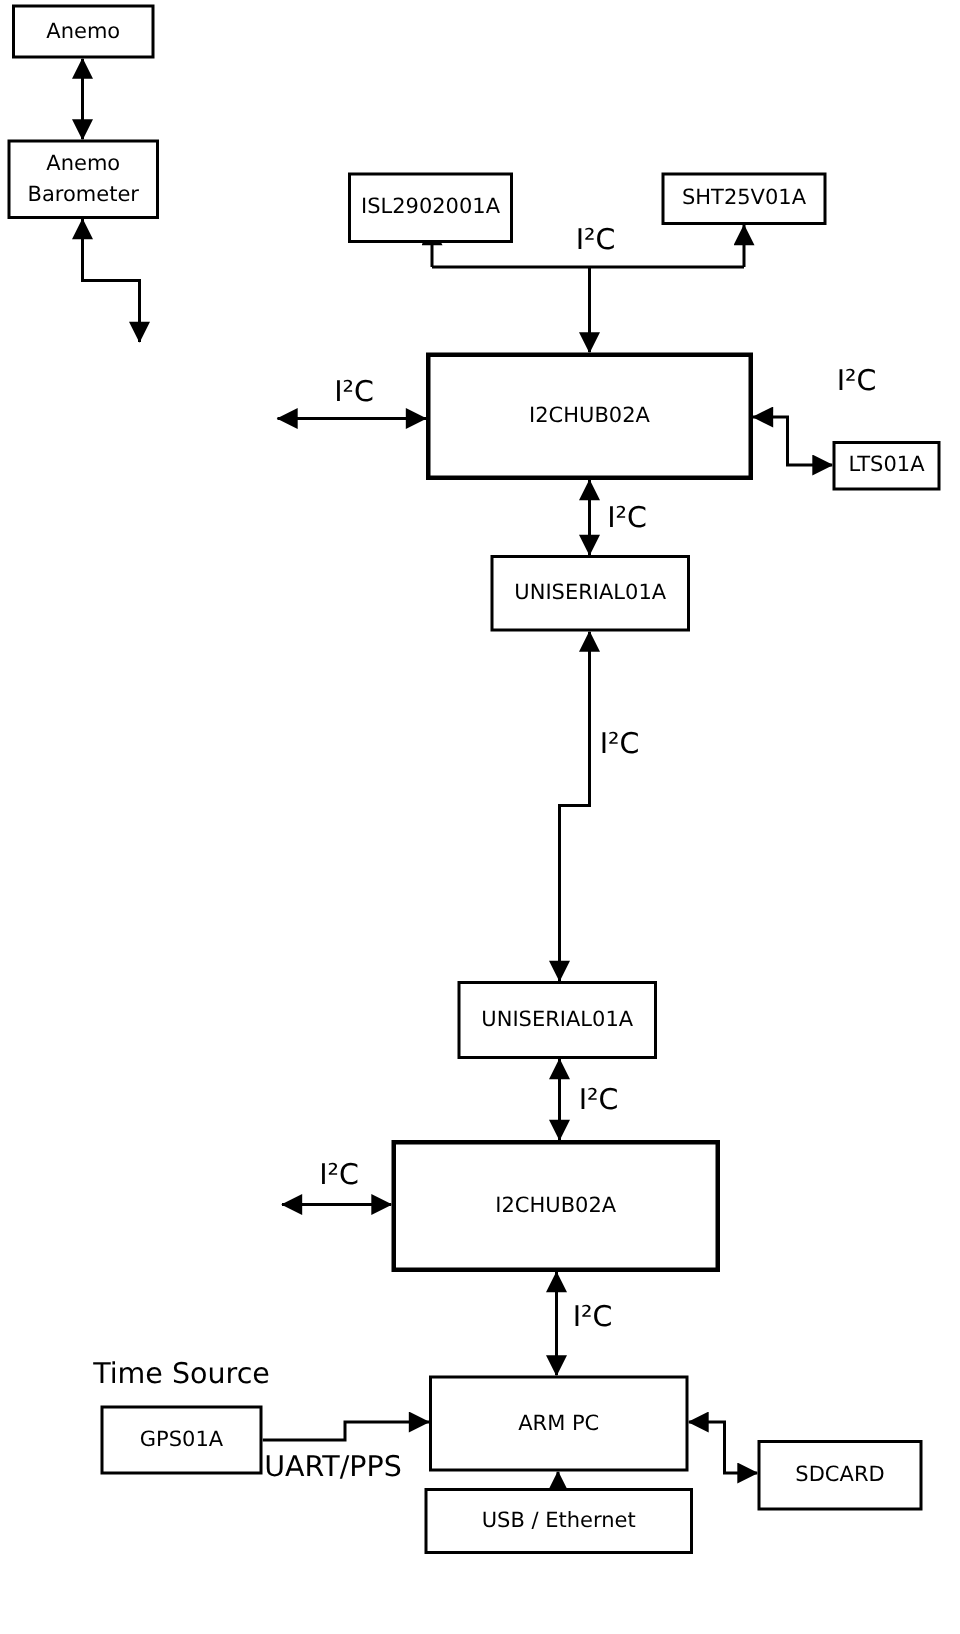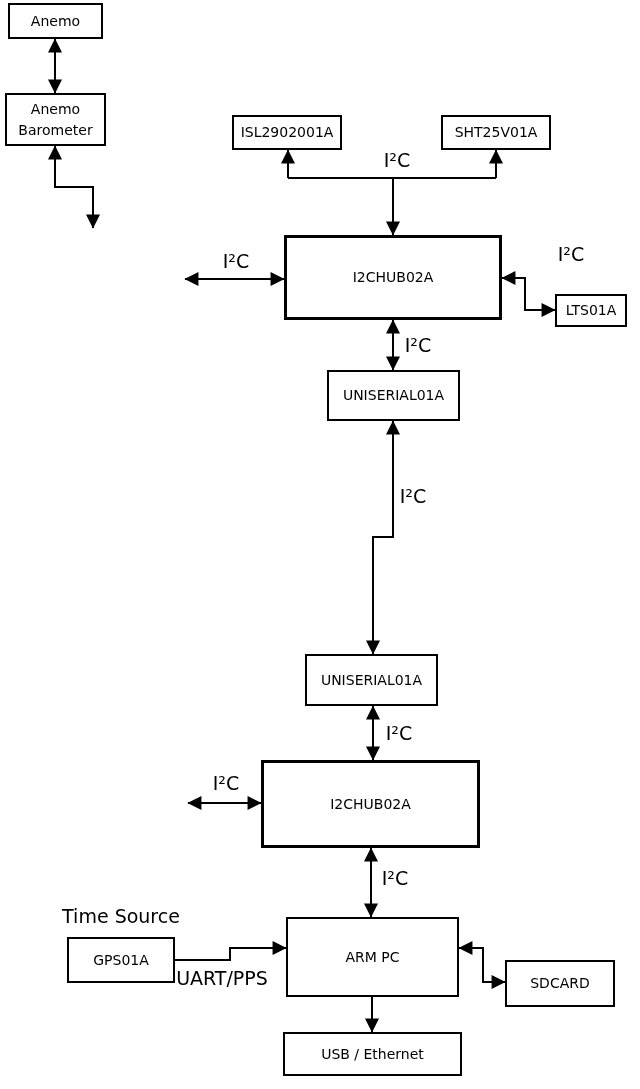--- a/index.html
+++ b/index.html
@@ -65,21 +65,21 @@
   <div class="node" style="left:8px;top:3px;width:95px;height:36px">
     <span>Anemo</span>
   </div>
 
   <div class="node" style="left:5px;top:93px;width:101px;height:53px">
     <span>Anemo</span>
     <span>Barometer</span>
   </div>
 
 
-  <div class="node" style="left:232px;top:115px;width:110px;height:35px">
+  <div class="node" style="left:232px;top:115px;width:110px;height:47px">
     <span>ISL2902001A</span>
   </div>
 
   <div class="node" style="left:441px;top:115px;width:110px;height:35px">
     <span>SHT25V01A</span>
   </div>
 
   <div class="node thick" style="left:284px;top:235px;width:218px;height:85px">
     <span>I2CHUB02A</span>
   </div>
@@ -98,29 +98,29 @@
 
 
   <div class="node thick" style="left:261px;top:760px;width:219px;height:88px">
     <span>I2CHUB02A</span>
   </div>
 
   <div class="node" style="left:67px;top:937px;width:108px;height:46px">
     <span>GPS01A</span>
   </div>
 
-  <div class="node" style="left:286px;top:917px;width:173px;height:80px">
+  <div class="node" style="left:286px;top:917px;width:173px;height:64px">
     <span>ARM PC</span>
   </div>
 
   <div class="node" style="left:505px;top:960px;width:110px;height:47px">
     <span>SDCARD</span>
   </div>
 
-  <div class="node" style="left:283px;top:1032px;width:179px;height:44px">
+  <div class="node" style="left:283px;top:992px;width:179px;height:44px">
     <span>USB / Ethernet</span>
   </div>
 
   <span class="elabel" style="left:397px;top:160px">I²C</span>
   <span class="elabel" style="left:236px;top:261px">I²C</span>
   <span class="elabel" style="left:571px;top:254px">I²C</span>
   <span class="elabel" style="left:418px;top:345px">I²C</span>
   <span class="elabel" style="left:413px;top:496px">I²C</span>
   <span class="elabel" style="left:399px;top:733px">I²C</span>
   <span class="elabel" style="left:226px;top:783px">I²C</span>

